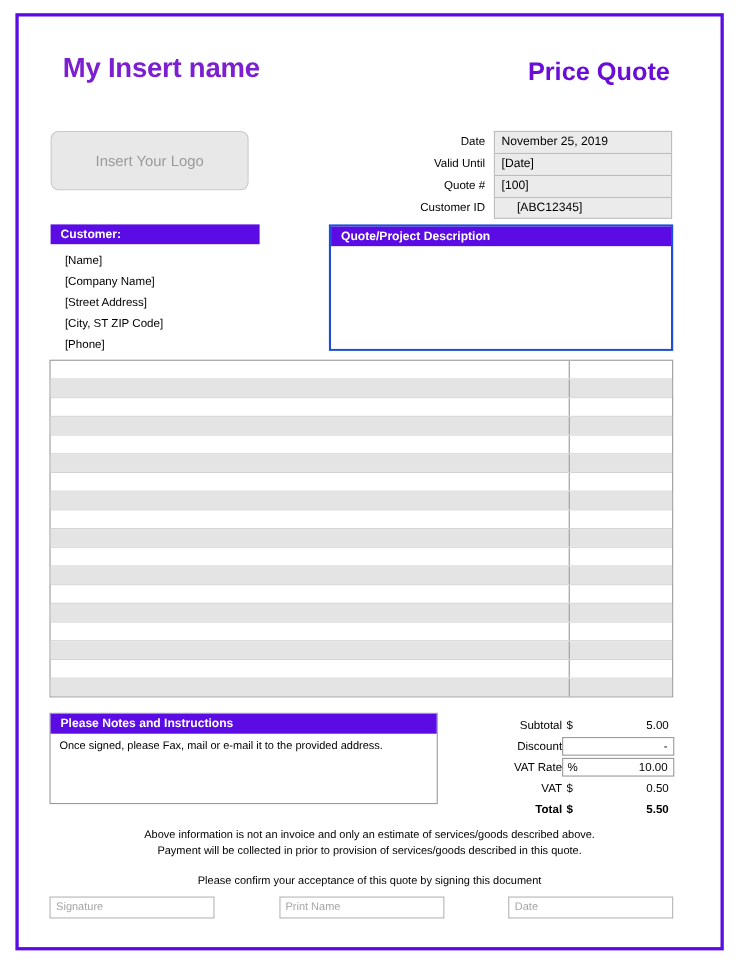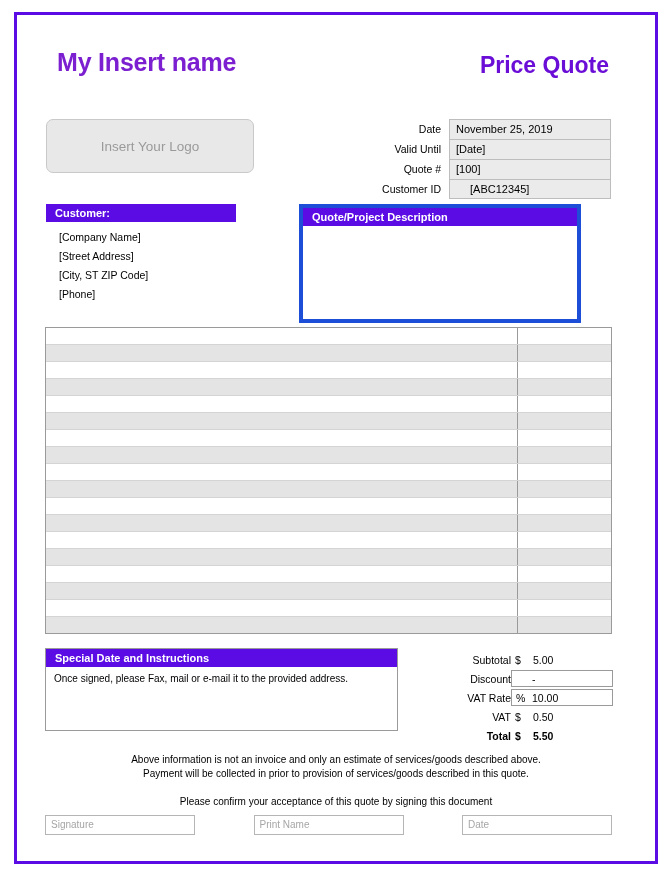--- a/index.html
+++ b/index.html
@@ -70,21 +70,21 @@
     font-size: 23px;
     font-weight: bold;
     color: #6A0DD6;
     white-space: nowrap;
   }
 
   .logo-box {
     position: absolute;
     left: 46px;
     top: 119px;
-    width: 208px;
+    width: 180px;
     height: 54px;
     border: 1px solid #c9c9c9;
     border-radius: 7px;
     background: #e8e8e8;
     display: flex;
     align-items: center;
     justify-content: center;
     font-size: 13.5px;
     color: #9a9a9a;
     box-sizing: border-box;
@@ -155,22 +155,22 @@
     line-height: 19px;
     padding-left: 13px;
     white-space: nowrap;
   }
 
   
   .quote-desc {
     position: absolute;
     left: 299px;
     top: 204px;
-    width: 282px;
-    border: 4px solid #1d4ed8;
+    width: 313px;
+    border: 2px solid #1d4ed8;
     box-sizing: border-box;
     background: #fff;
   }
   .quote-desc .bar {
     width: 100%;
   }
   .quote-desc-body {
     height: 93px;
     background: #ffffff;
   }
@@ -264,21 +264,21 @@
   .tot-cur {
     width: 22px;
     font-size: 10.5px;
     text-align: left;
     padding-left: 4px;
     box-sizing: border-box;
   }
   .tot-val {
     flex: 1;
     font-size: 10.5px;
-    text-align: left;
+    text-align: right;
     padding-right: 5px;
     box-sizing: border-box;
   }
   .tot-boxed {
     border: 1px solid #9a9a9a;
     height: 17px;
     box-sizing: border-box;
     display: flex;
     align-items: center;
     flex: 1;
@@ -355,20 +355,21 @@
       </div>
       <div class="meta-row">
         <div class="meta-label">Customer ID</div>
         <div class="meta-value">[ABC12345]</div>
       </div>
     </div>
 
     <div class="customer">
       <div class="bar">Customer:</div>
       <div class="customer-lines">
+        <div class="customer-line">[Name]</div>
         <div class="customer-line">[Company Name]</div>
         <div class="customer-line">[Street Address]</div>
         <div class="customer-line">[City, ST  ZIP Code]</div>
         <div class="customer-line">[Phone]</div>
       </div>
     </div>
 
     <div class="quote-desc">
       <div class="bar">Quote/Project Description</div>
       <div class="quote-desc-body"></div>
@@ -444,21 +445,21 @@
         <div class="cell-desc"></div>
         <div class="cell-total"></div>
       </div>
       <div class="items-row row-alt">
         <div class="cell-desc"></div>
         <div class="cell-total"></div>
       </div>
     </div>
 
     <div class="notes">
-      <div class="bar">Special Date and Instructions</div>
+      <div class="bar">Please Notes and Instructions</div>
       <div class="notes-body">
         <div class="notes-text">Once signed, please Fax, mail or e-mail it to the provided address.</div>
       </div>
     </div>
 
     <div class="totals">
       <div class="tot-row">
         <div class="tot-label">Subtotal</div>
         <div class="tot-cur">$</div>
         <div class="tot-val">5.00</div>

